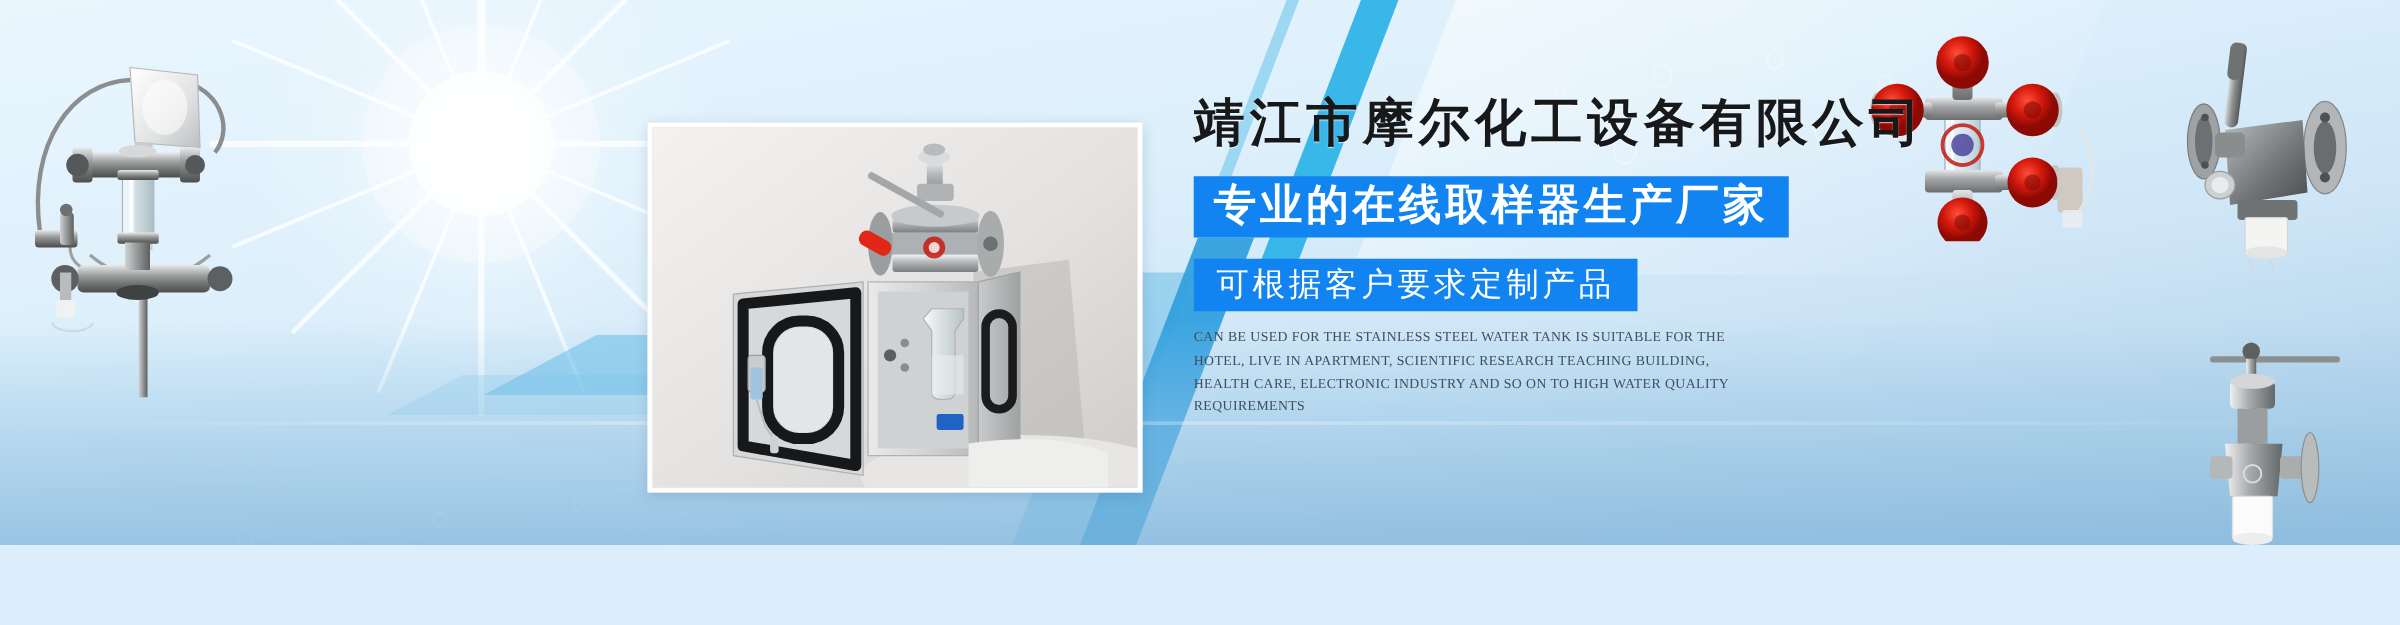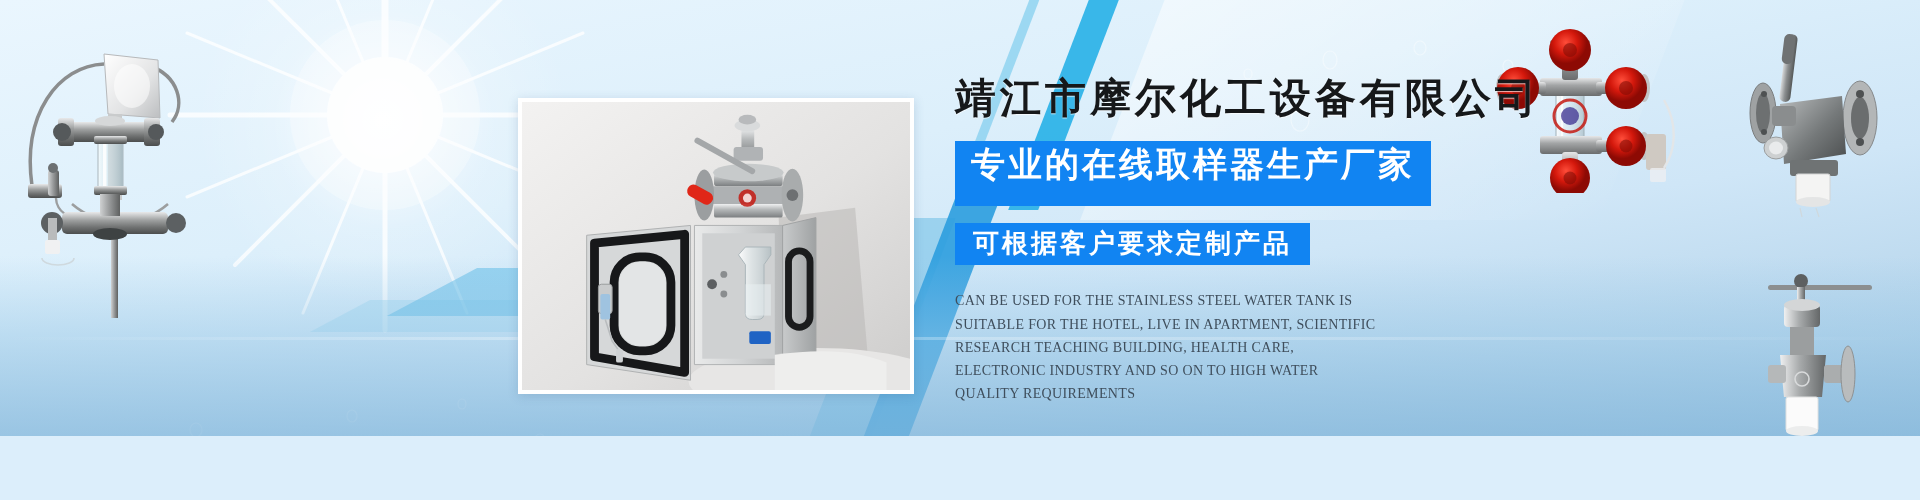--- a/index.html
+++ b/index.html
@@ -65,40 +65,40 @@
     font-family:"Liberation Serif", serif;
     font-size:41px; font-weight:700; color:#16181a;
     letter-spacing:4px; line-height:1.1; white-space:nowrap;
     text-shadow:0 1px 1px rgba(255,255,255,.7);
   }
 
   .hl-bar {
     display:inline-block; margin-top:20px;
     background:#1184f2; color:#ffffff;
     font-size:34px; font-weight:700; letter-spacing:3px;
-    padding:5px 16px 23px 16px; line-height:1.08; white-space:nowrap;
+    padding:5px 16px 7px 16px; line-height:1.08; white-space:nowrap;
   }
 
   .sub-line {
     margin-top:18px; font-size:26px; color:#1c2226;
     letter-spacing:1px; white-space:nowrap; line-height:1.2;
     text-shadow:0 1px 1px rgba(255,255,255,.6);
   }
 
   .hl-bar2 {
     display:inline-block; margin-top:17px;
     background:#1184f2; color:#ffffff;
-    font-size:26px; font-weight:700; letter-spacing:3px;
+    font-size:26px; font-weight:400; letter-spacing:3px;
     padding:6px 18px 8px 18px; line-height:1.1; white-space:nowrap;
   }
 
   .en-text {
-    margin-top:24px; width:430px;
+    margin-top:12px; width:430px;
     font-family:"Liberation Serif", serif;
-    font-size:14px; line-height:1.65; letter-spacing:.35px;
+    font-size:11px; line-height:1.65; letter-spacing:.35px;
     color:#3f4e5c; text-transform:uppercase;
   }
 
   
   #watermark {
     position:absolute; left:228px; top:452px;
     font-family:"Liberation Serif", serif;
     font-size:40px; font-weight:700; letter-spacing:1px;
     color:rgba(255,255,255,.92);
     text-shadow:1px 1px 0 rgba(120,160,195,.55), -1px -1px 0 rgba(255,255,255,.5);

